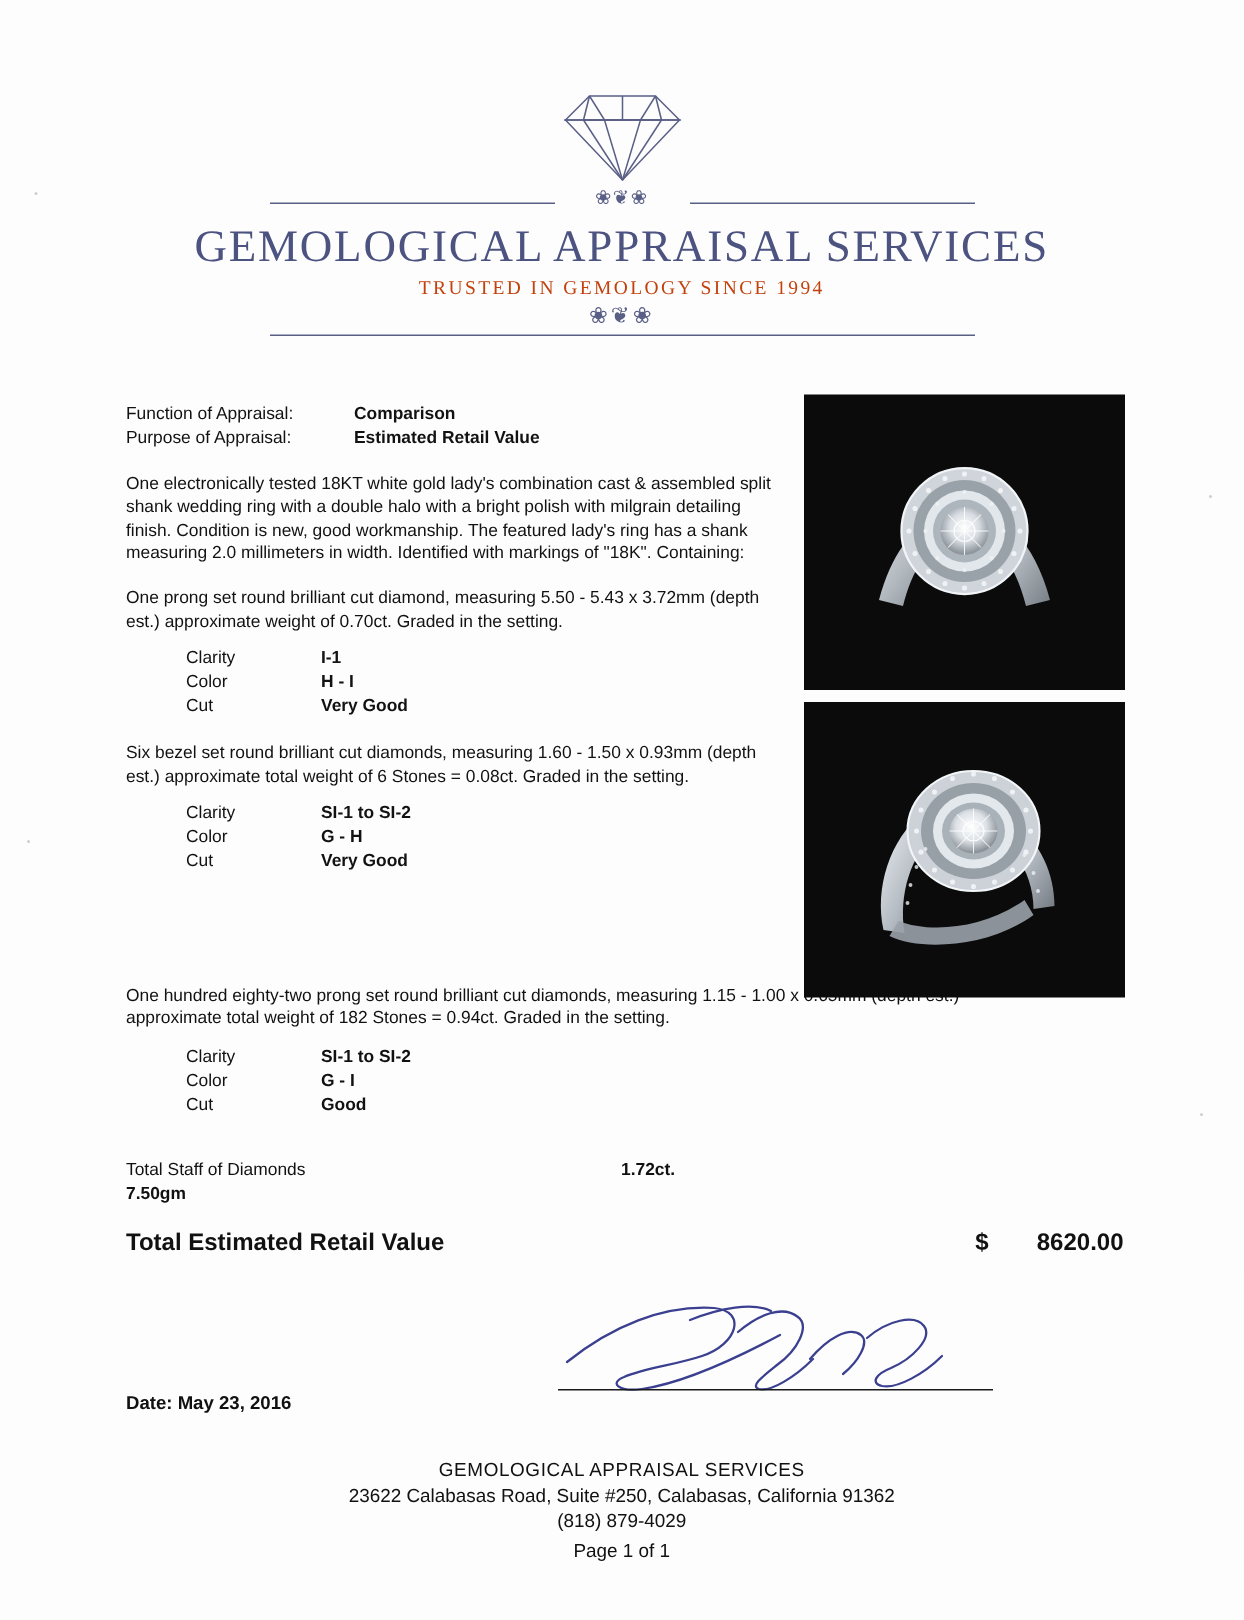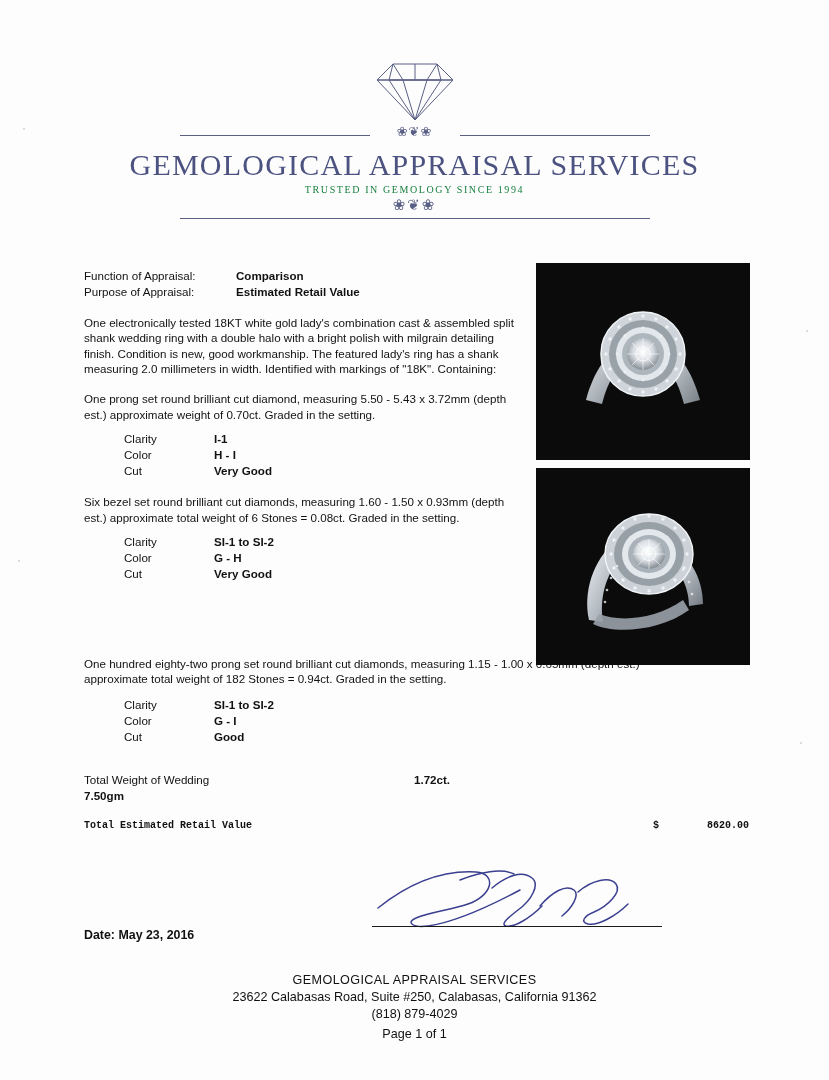--- a/index.html
+++ b/index.html
@@ -66,23 +66,23 @@
   .company-name {
     font-family: "Liberation Serif", serif;
     font-size: 30px;
     letter-spacing: 1.2px;
     color: #4c5381;
     margin-top: 6px;
     white-space: nowrap;
   }
   .tagline {
     font-family: "Liberation Serif", serif;
-    font-size: 10px;
+    font-size: 13px;
     letter-spacing: 1.6px;
-    color: #15803d;
+    color: #c2410c;
     margin-top: 2px;
   }
   .flourish {
     color: #5a5f86;
     font-size: 15px;
     margin-top: 1px;
     letter-spacing: 2px;
   }
   .rule-bottom {
     width: 470px;
@@ -155,25 +155,24 @@
     align-items: baseline;
   }
   .total-row .t-lbl { width: 330px; }
   .total-row .t-val { font-weight: bold; }
 
   .grand {
     position: absolute;
     left: 84px;
     top: 820px;
     width: 665px;
-    font-size: 10px;
+    font-size: 16px;
     font-weight: bold;
     display: flex;
     align-items: flex-end;
-    font-family: Liberation Mono, monospace;
   }
   .grand .g-lbl { flex: 1; }
   .grand .g-cur { width: 22px; text-align: right; }
   .grand .g-amt { width: 90px; text-align: right; }
 
   
   .sig-area {
     position: absolute;
     left: 372px;
     top: 862px;
@@ -457,21 +456,21 @@
           <circle cx="120" cy="78" r="1.3"></circle>
             <circle cx="126" cy="90" r="1.3"></circle>
             <circle cx="129" cy="102" r="1.3"></circle>
         </g>
       </svg>
     </div>
   </div>
 
   <div class="totals">
     <div class="total-row">
-      <div class="t-lbl">Total Weight of Wedding</div>
+      <div class="t-lbl">Total Staff of Diamonds</div>
       <div class="t-val">1.72ct.</div>
     </div>
     <div class="total-row">
       <div class="t-val">7.50gm</div>
     </div>
   </div>
 
   <div class="grand">
     <div class="g-lbl">Total Estimated Retail Value</div>
     <div class="g-cur">$</div>

